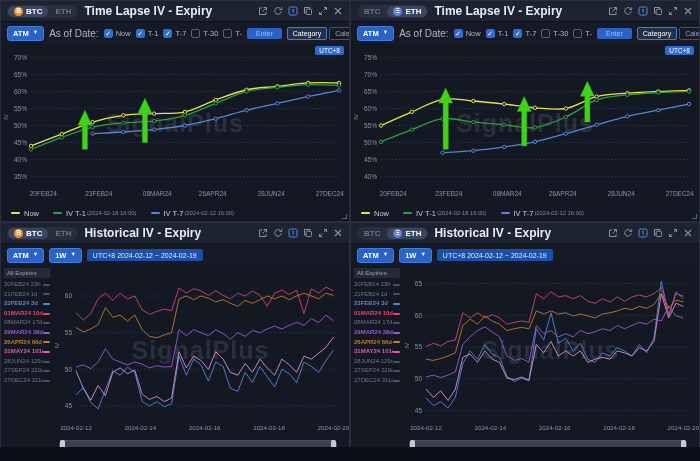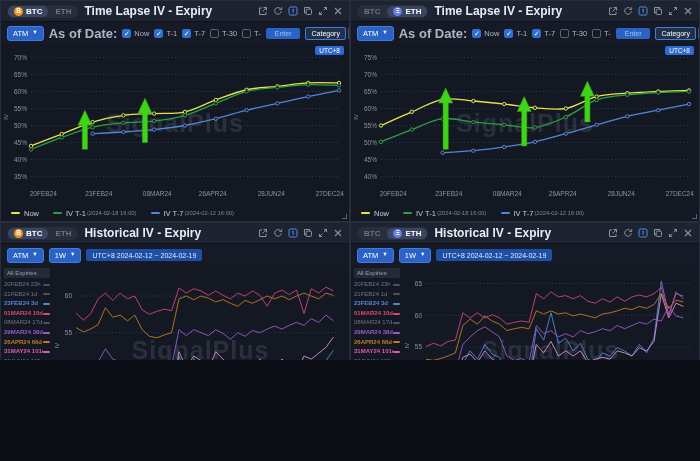--- a/index.html
+++ b/index.html
@@ -1,39 +1,39 @@
 <!DOCTYPE html>
 <html><head>
 <meta charset="utf-8">
 <style>
   html,body{margin:0;padding:0;background:#0b0e14;font-family:"Liberation Sans",sans-serif;}
-  .app{position:relative;width:700px;height:360px;overflow:hidden;display:grid;
+  .app{position:relative;width:700px;height:447px;overflow:hidden;display:grid;
        grid-template-columns:350px 350px;grid-template-rows:222px 239px;background:#06080c;color:#c6ccd8;}
   .panel{position:relative;display:flex;flex-direction:column;background:#141823;
          border:1px solid #272e3d;box-sizing:border-box;overflow:hidden;}
   .panel::after{content:"";position:absolute;right:2px;bottom:2px;width:4px;height:4px;
          border-right:1px solid #5a6372;border-bottom:1px solid #5a6372;}
   
   .titlebar{flex:0 0 20px;display:flex;align-items:center;gap:6px;padding:0 6px;background:#1d2330;}
   .cointabs{display:flex;align-items:center;background:#272e3d;border-radius:9px;padding:1px;gap:1px;}
   .cointab{display:flex;align-items:center;gap:3px;padding:1px 6px;border-radius:8px;
            font-size:8px;font-weight:bold;color:#6d7685;cursor:pointer;}
   .cointab.active{background:#3a4560;color:#fff;}
   .coin-icon{width:9px;height:9px;border-radius:50%;display:flex;align-items:center;
              justify-content:center;font-size:6.5px;color:#fff;font-weight:bold;line-height:1;}
   .title{font-size:12px;font-weight:bold;color:#e8ecf3;flex:1 1 auto;white-space:nowrap;overflow:hidden;}
   .win-icons{display:flex;gap:5px;align-items:center;flex:0 0 auto;}
   .win-icons .wi{display:block;cursor:pointer;}
   
   .toolbar{flex:0 0 22px;display:flex;align-items:center;gap:5px;padding:0 6px;
            background:#151a26;border-top:1px solid #0e1119;}
   .select{display:flex;align-items:center;gap:4px;background:#2b62c6;border:1px solid #3f7de0;
-          border-radius:3px;color:#fff;font-size:7.5px;font-weight:normal;padding:2px 5px;cursor:pointer;}
+          border-radius:3px;color:#fff;font-size:7.5px;font-weight:bold;padding:2px 5px;cursor:pointer;}
   .caret{font-size:5.5px;line-height:1;}
-  .lbl{font-size:13px;color:#aeb6c4;font-weight:bold;white-space:nowrap;}
+  .lbl{font-size:10px;color:#aeb6c4;font-weight:normal;white-space:nowrap;}
   .chk{display:flex;align-items:center;gap:3px;font-size:7.5px;color:#aeb6c4;cursor:pointer;white-space:nowrap;}
   .chkbox{width:9px;height:9px;border-radius:2px;border:1px solid #5a6372;box-sizing:border-box;
           display:flex;align-items:center;justify-content:center;font-size:7px;color:#fff;line-height:1;}
   .chkbox.on{background:#2e6fd2;border-color:#2e6fd2;}
   .enter-chip{background:#2b62c6;border-radius:2px;color:#9fc3ef;font-size:7px;padding:2px 9px;cursor:text;}
   .seg{margin-left:auto;display:flex;}
   .seg-btn{font-size:7px;padding:2px 5px;border:1px solid #4a5262;background:transparent;
            color:#9aa3b2;border-radius:2px;cursor:pointer;font-family:inherit;}
   .seg-btn.active{border-color:#3f7de0;color:#fff;background:#223049;}
   .seg-btn + .seg-btn{margin-left:2px;}

